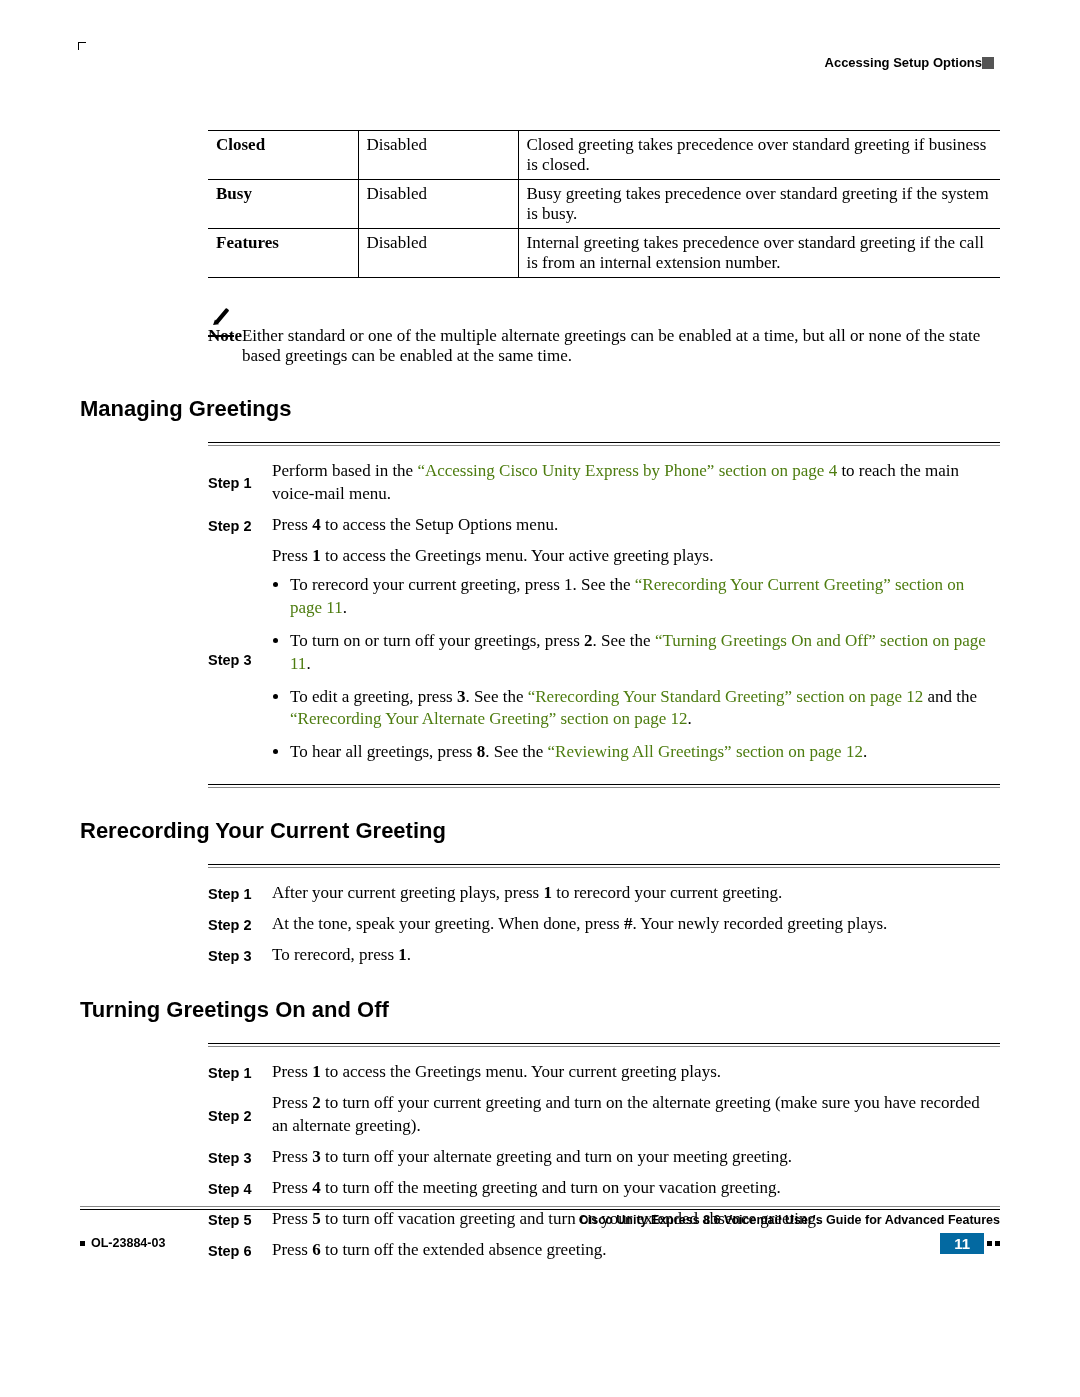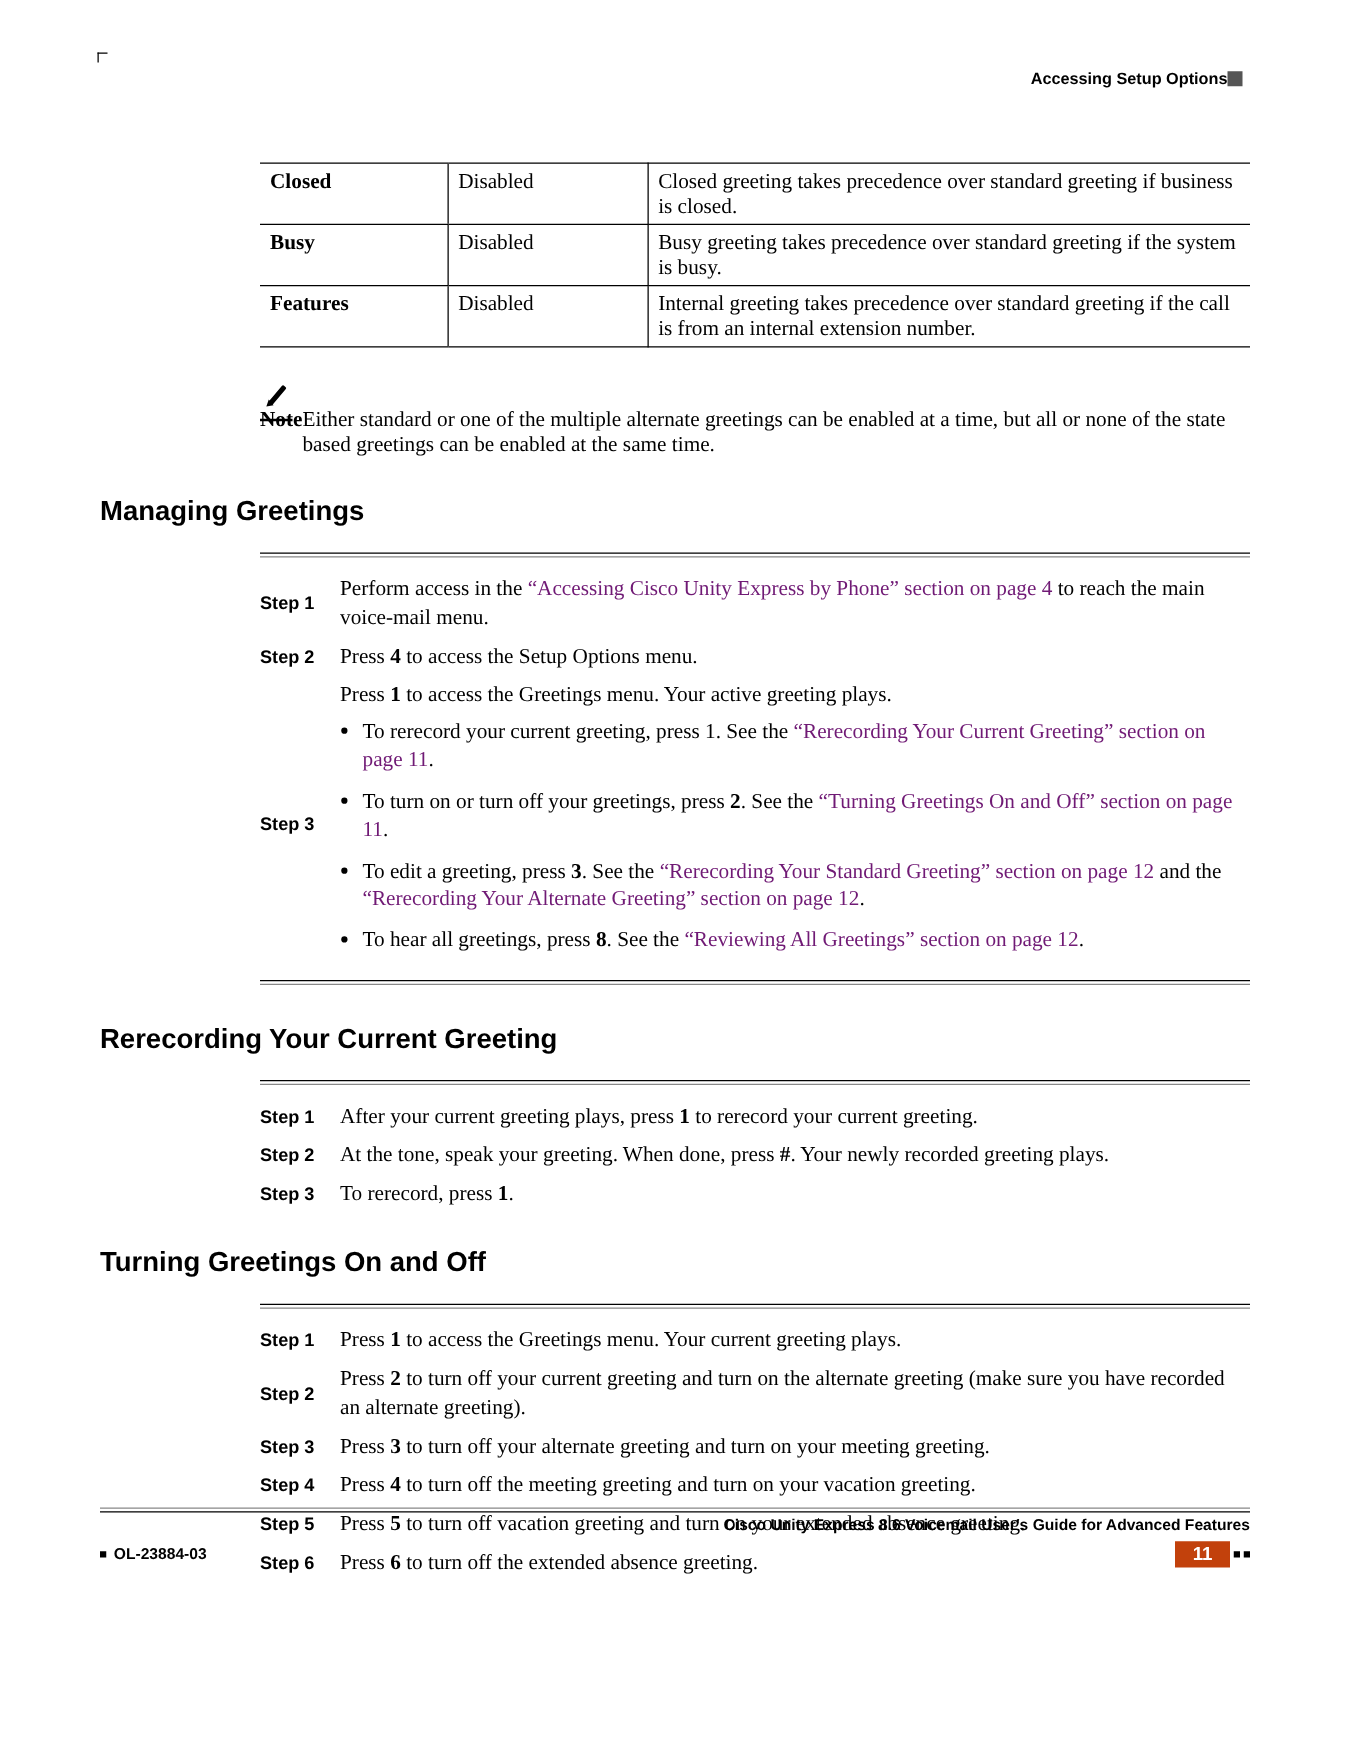--- a/index.html
+++ b/index.html
@@ -122,21 +122,21 @@
     font-family: Arial, Helvetica, sans-serif;
     font-size: 14.5px;
     font-weight: bold;
     width: 64px;
     flex-shrink: 0;
     padding-top: 1px;
   }
   .step-body { flex: 1; line-height: 1.35; }
   .bullets { margin: 6px 0 0 18px; }
   .bullets li { margin-bottom: 10px; line-height:1.35; }
-  a.link { color: #701a75; text-decoration: none; }
+  a.link { color: #4d7c0f; text-decoration: none; }
   .footer {
     position: absolute;
     bottom: 56px;
     left: 80px;
     right: 80px;
     border-top: 1px solid #888;
   }
   .footer-title {
     font-family: Arial, Helvetica, sans-serif;
     font-size: 12.5px;
@@ -155,21 +155,21 @@
   }
   .footer-doc {
     font-size: 12.5px;
     font-weight: bold;
     display:flex;
     align-items:center;
     gap:6px;
   }
   .footer-doc .dot { width:5px; height:5px; background:#000; display:inline-block; }
   .page-num-box {
-    background: #c2410c;
+    background: #0369a1;
     color: #fff;
     font-weight: bold;
     font-size: 15px;
     padding: 2px 14px;
   }
   .page-num-wrap { display:flex; align-items:center; gap:3px; }
   .tiny-sq { width:5px; height:5px; background:#000; }
 </style>
 </head>
 <body>
@@ -214,21 +214,21 @@
 
     <h2 class="section-h">Managing Greetings</h2>
     <div class="indent-hr-wrap">
         <div class="topline"></div>
         <div class="botline"></div>
       </div>
     <div class="step-block">
       <div class="step-row">
         <div class="step-label">Step 1</div>
         <div class="step-body">
-          <span>Perform access in the </span><a class="link">“Accessing Cisco Unity Express by Phone” section on page 4</a><span> to reach the main voice-mail menu.</span>
+          <span>Perform based in the </span><a class="link">“Accessing Cisco Unity Express by Phone” section on page 4</a><span> to reach the main voice-mail menu.</span>
         </div>
       </div>
       <div class="step-row">
         <div class="step-label">Step 2</div>
         <div class="step-body">
           <span>Press </span><b>4</b><span> to access the Setup Options menu.</span>
         </div>
       </div>
       <div class="step-row">
         <div class="step-label">Step 3</div>

